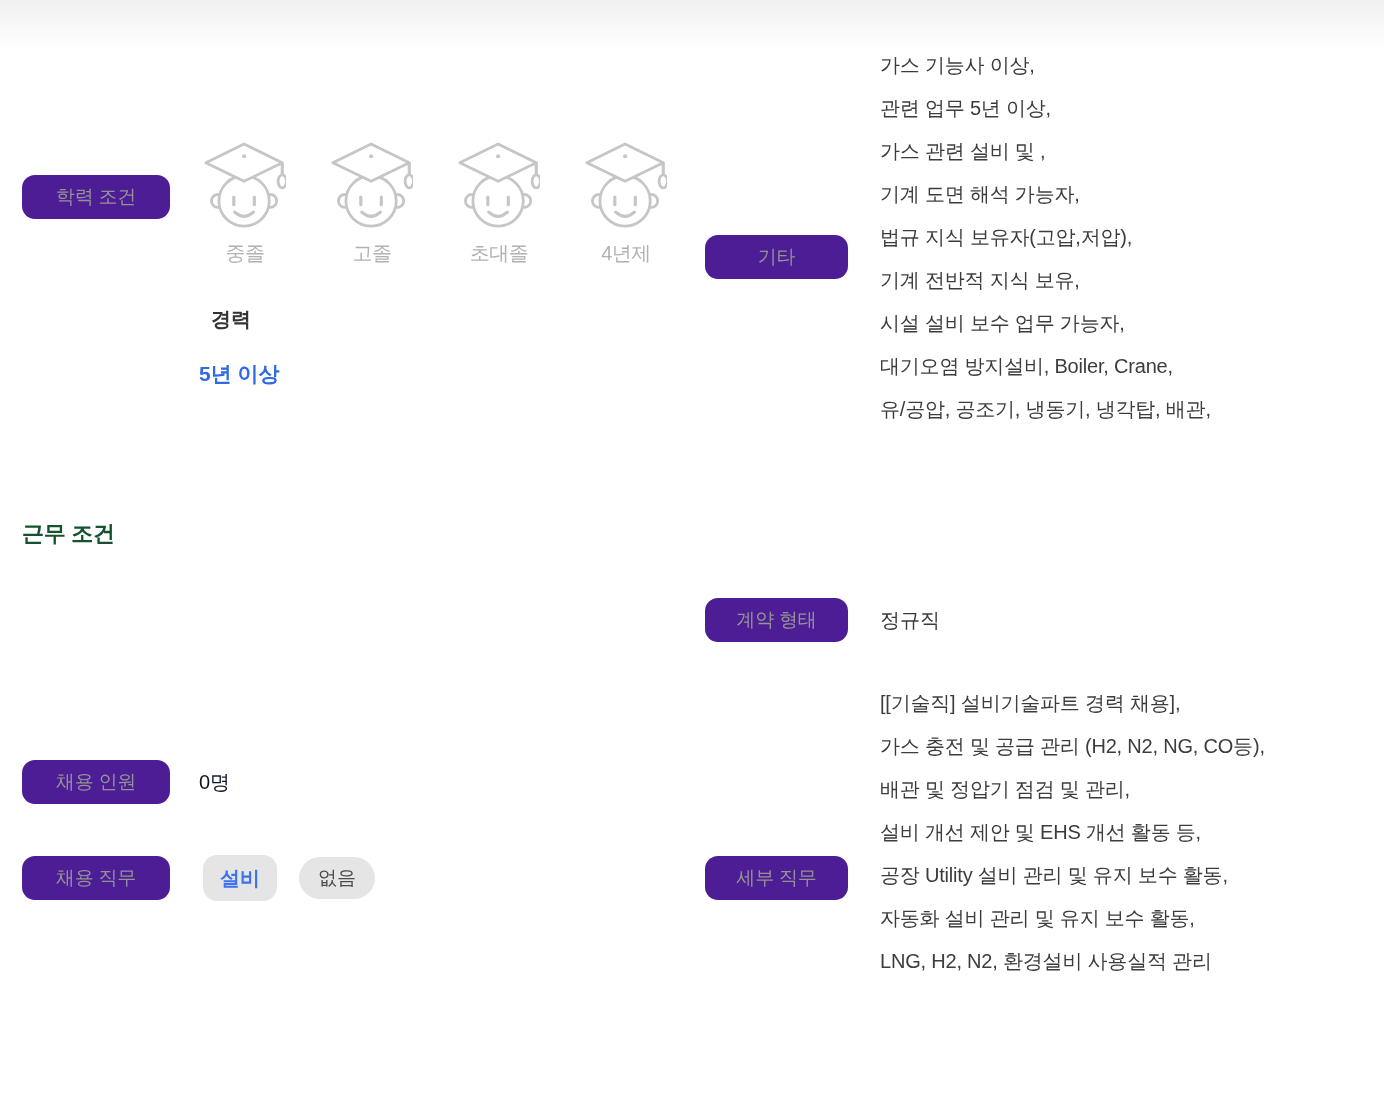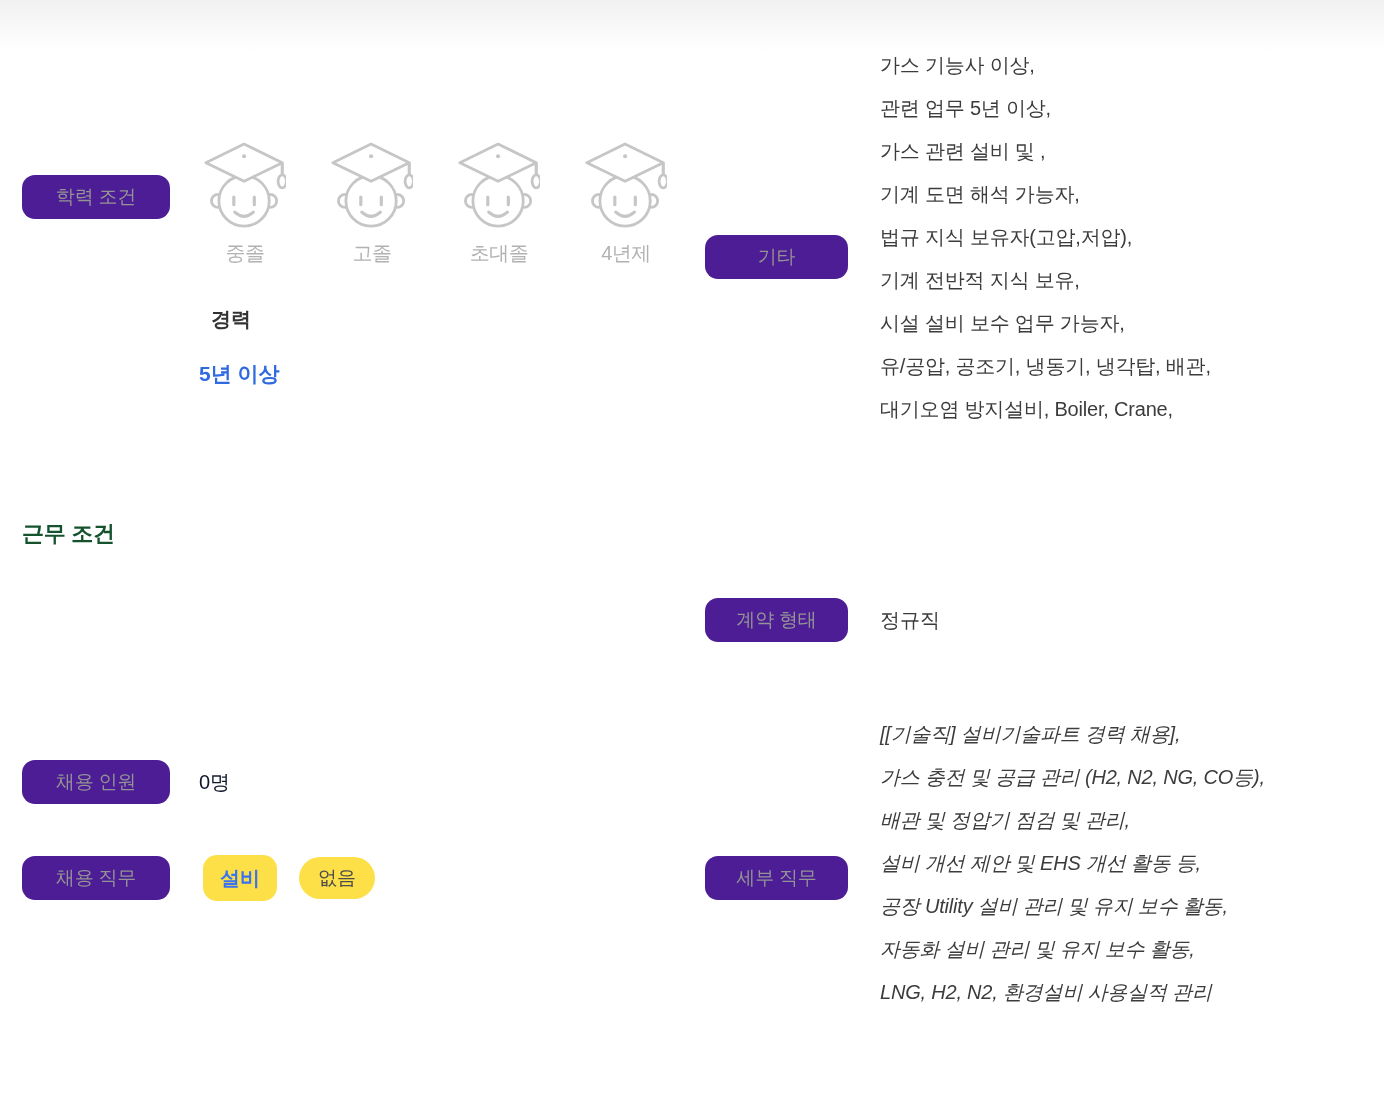--- a/index.html
+++ b/index.html
@@ -21,31 +21,31 @@
   .grad-icon{width:82px;height:90px;display:block;}
   .edu-label{margin-top:9px;font-size:20px;color:#b2b2b2;letter-spacing:-0.5px;}
   
   .career-type{position:absolute;left:199px;top:306px;font-size:20px;font-weight:600;color:#333;margin-left:12px;}
   .career-value{position:absolute;left:199px;top:360px;font-size:21px;font-weight:700;
     color:var(--accent_blue,#2f6ae0);}
   
   .text-block{position:absolute;left:880px;width:468px;font-size:20px;line-height:43px;
     color:#3c3c3c;letter-spacing:-0.2px;word-break:normal;overflow-wrap:break-word;}
   .tb-other{top:44px;}
-  .tb-detail{top:713px;font-style:italic;}
+  .tb-detail{top:682px;}
   
   .section-heading{position:absolute;left:22px;top:519px;margin:0;font-size:22px;
     font-weight:700;color:#14532d;letter-spacing:-0.3px;}
   
   .contract-value{position:absolute;left:880px;top:607px;font-size:20px;color:#3a3a3a;}
   .headcount-value{position:absolute;left:199px;top:769px;font-size:20px;font-weight:500;color:#0f172a;}
   
   .tags-row{position:absolute;left:203px;top:855px;height:46px;display:flex;
     align-items:center;gap:22px;}
-  .tag{display:flex;align-items:center;justify-content:center;background:#fde047;}
+  .tag{display:flex;align-items:center;justify-content:center;background:#e5e5e5;}
   .tag-primary{height:46px;padding:0 17px;border-radius:14px;font-size:20px;font-weight:700;
     color:var(--chip_blue,#3b72f2);}
   .tag-secondary{height:42px;padding:0 19px;border-radius:21px;font-size:19px;color:#4c4c4c;}
   
   .g-stroke{fill:#ffffff;stroke:#c6c6c6;stroke-width:3;stroke-linejoin:round;stroke-linecap:round;}
   .g-line{fill:none;stroke:#c6c6c6;stroke-width:3.4;stroke-linecap:round;}
   .g-dot{fill:#c6c6c6;stroke:none;}
   .defs-svg{position:absolute;width:0;height:0;overflow:hidden;}
 </style>
 </head>
@@ -108,22 +108,22 @@
     <span>기타</span>
   </div>
   <div class="text-block tb-other">
       <div class="line">가스 기능사 이상,</div>
       <div class="line">관련 업무 5년 이상,</div>
       <div class="line">가스 관련 설비 및 ,</div>
       <div class="line">기계 도면 해석 가능자,</div>
       <div class="line">법규 지식 보유자(고압,저압),</div>
       <div class="line">기계 전반적 지식 보유,</div>
       <div class="line">시설 설비 보수 업무 가능자,</div>
+      <div class="line">대기오염 방지설비, Boiler, Crane,</div>
       <div class="line">유/공압, 공조기, 냉동기, 냉각탑, 배관,</div>
-      <div class="line">대기오염 방지설비, Boiler, Crane,</div>
     </div>
 
   <h2 class="section-heading">근무 조건</h2>
 
   <div class="pill pill-r" style="top:598px">
     <span>계약 형태</span>
   </div>
   <div class="contract-value">정규직</div>
 
   <div class="pill pill-l" style="top:760px">

